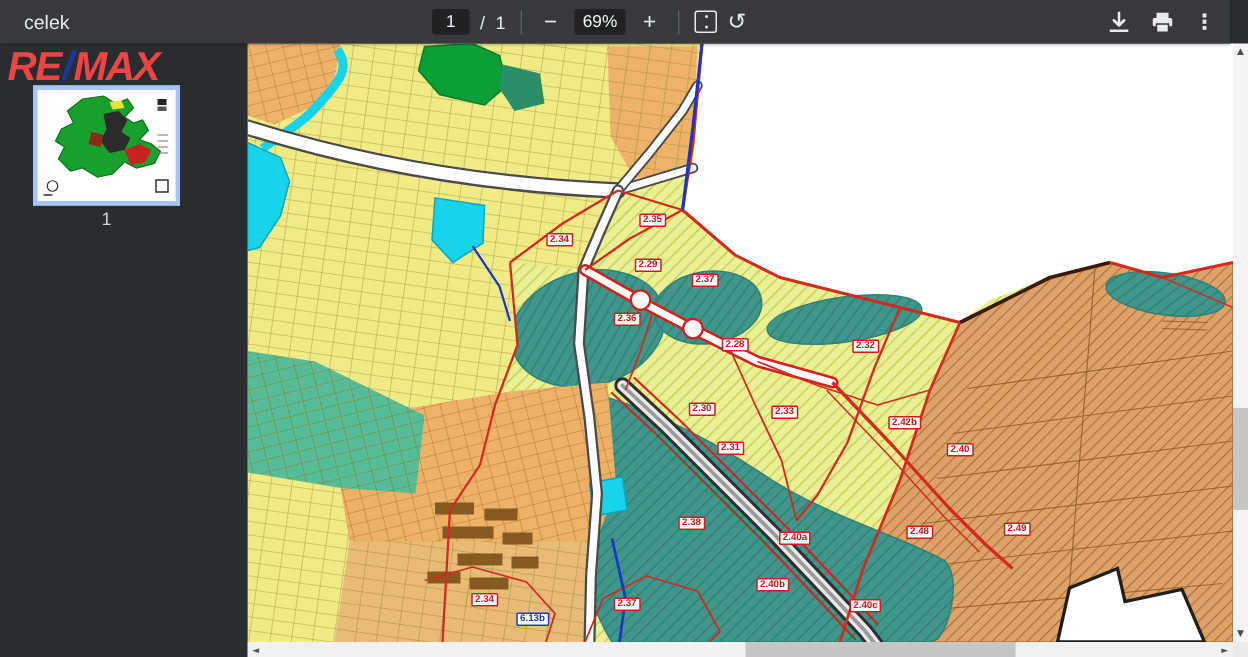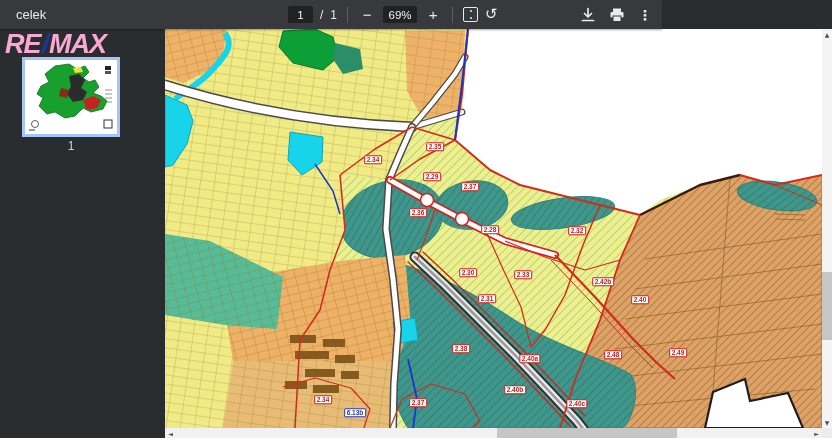--- a/index.html
+++ b/index.html
@@ -1,19 +1,19 @@
 <!DOCTYPE html>
 <html><head>
 <meta charset="utf-8">
 <style>
   html,body{margin:0;padding:0;}
   body{width:832px;height:438px;overflow:hidden;position:relative;background:#2a2d30;
        font-family:"Liberation Sans", sans-serif;-webkit-font-smoothing:antialiased;}
   
-  .toolbar{position:absolute;left:0;top:0;width:662px;height:29px;background:#37393c;
+  .toolbar{position:absolute;left:0;top:0;width:820px;height:29px;background:#37393c;
            display:flex;align-items:center;z-index:30;box-shadow:0 1px 2px rgba(0,0,0,.35);}
   .tb-title{color:#e8eaed;font-size:13px;margin-left:16px;}
   .tb-center{position:absolute;left:288px;top:0;height:29px;display:flex;align-items:center;gap:7px;}
   .dark-box{background:#1f2123;color:#f1f3f4;font-size:11.5px;border-radius:2px;
             display:flex;align-items:center;justify-content:center;}
   .page-box{width:25px;height:17px;}
   .zoom-box{width:34px;height:17px;}
   .tb-text{color:#e8eaed;font-size:12px;}
   .tb-sep{width:1px;height:16px;background:#5a5d61;margin:0 3px;}
   .tb-btn{color:#e8eaed;background:none;border:none;padding:0;display:flex;align-items:center;
@@ -22,21 +22,21 @@
   .icon-svg{display:block;}
   .fit-ic{width:13px;height:13px;border:1.5px solid #e8eaed;border-radius:2px;position:relative;}
   .fit-ic i{position:absolute;left:50%;width:2px;height:2px;background:#e8eaed;border-radius:50%;transform:translateX(-50%);}
   .fit-ic i.d1{top:2px;} .fit-ic i.d2{bottom:2px;}
   .rot-ic{font-family:"DejaVu Sans",sans-serif;font-size:15px;color:#e8eaed;transform:translateY(-1px);}
   .kebab{font-family:"DejaVu Sans",sans-serif;font-size:14px;color:#e8eaed;font-weight:bold;}
   
   .sidebar{position:absolute;left:0;top:29px;width:165px;height:409px;background:#2a2d30;z-index:20;}
   .remax-logo{position:absolute;left:5px;top:2px;z-index:5;font-weight:800;font-style:italic;
               font-size:27px;letter-spacing:-1px;white-space:nowrap;line-height:1;}
-  .remax-logo .red{color:#f9a8d4;} .remax-logo .blue{color:#16399e;padding:0 1px;}
+  .remax-logo .red{color:#ef4444;} .remax-logo .blue{color:#16399e;padding:0 1px;}
   .thumb{position:absolute;left:22px;top:28px;width:92px;height:74px;background:#fff;
          border:3px solid #a6c5f7;cursor:pointer;}
   .thumb-label{position:absolute;left:22px;top:110px;width:98px;text-align:center;
                color:#cfd1d3;font-size:12px;}
   
   .map-wrap{position:absolute;left:165px;top:29px;width:657px;height:399px;overflow:hidden;
             background:#ffffff;cursor:grab;}
   .zl{position:absolute;transform:translate(-50%,-50%);background:#ffffff;border:1px solid #cf1d1d;
       color:#c41a1a;font-size:6.5px;font-weight:bold;line-height:1.15;padding:0 1.5px;
       border-radius:1px;white-space:nowrap;}

